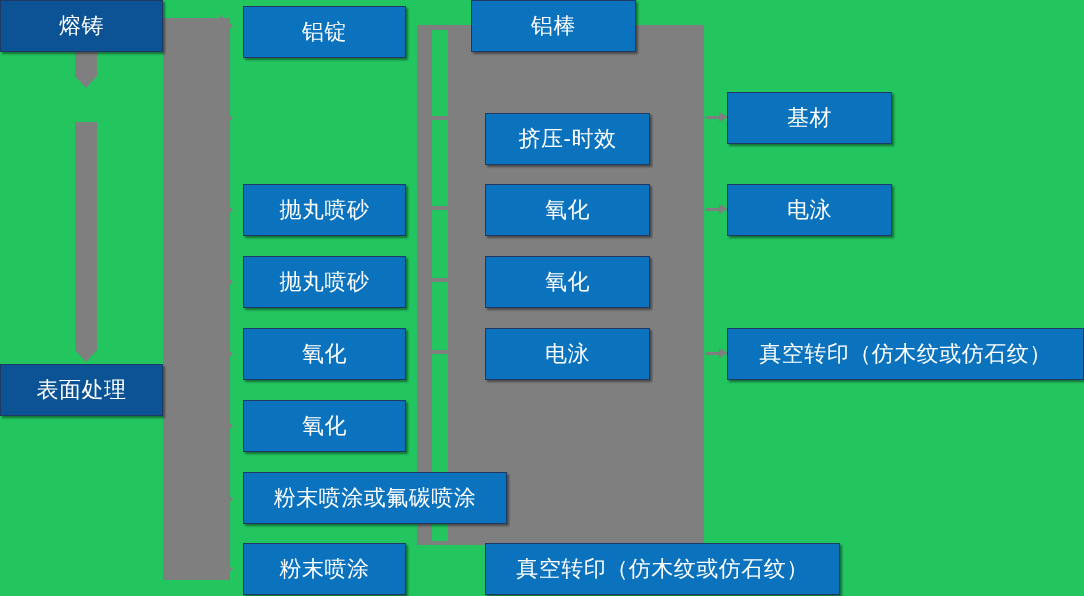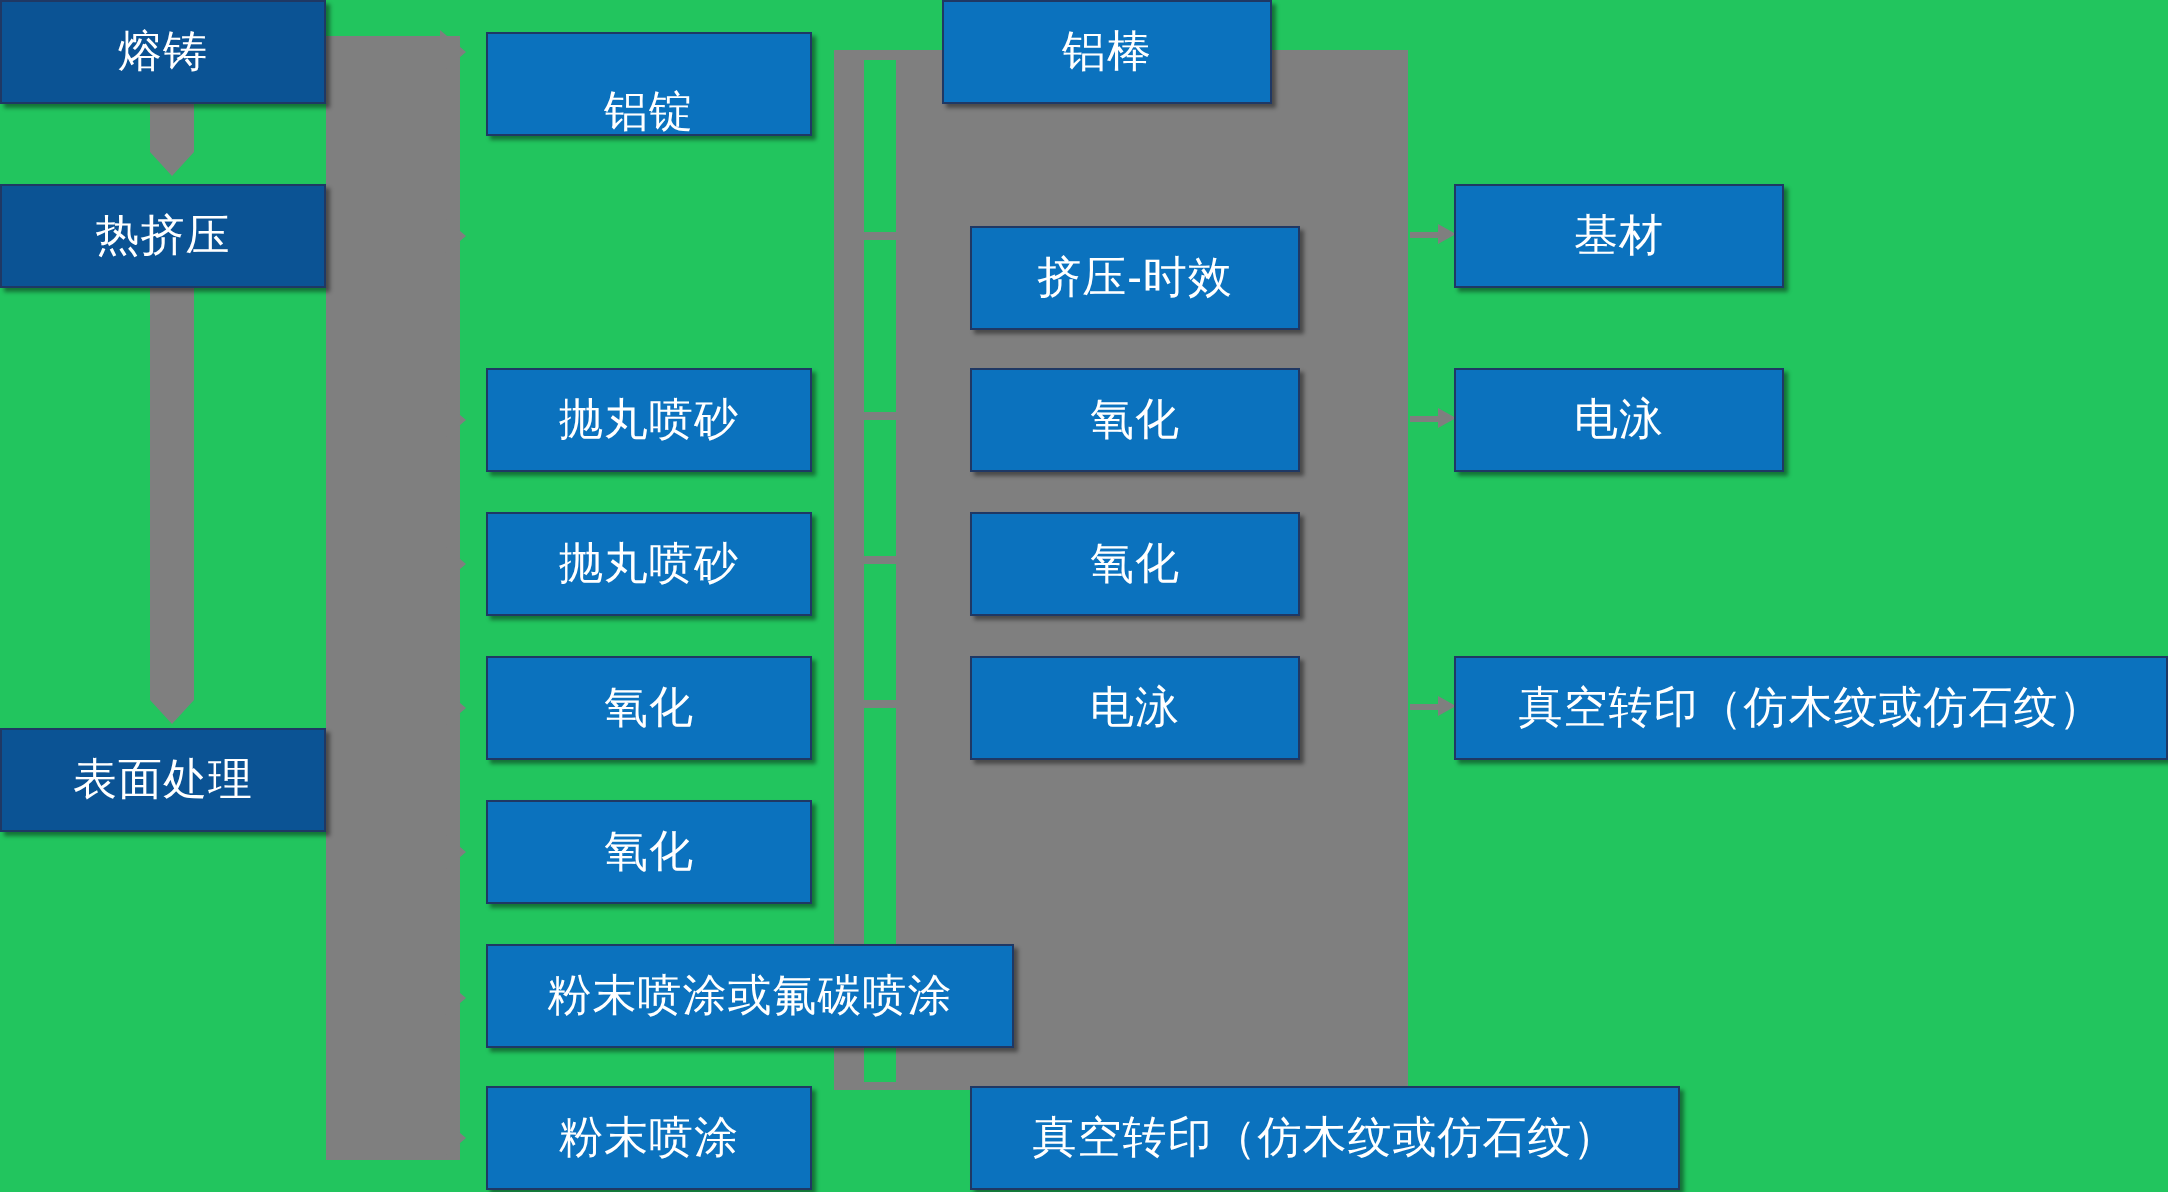--- a/index.html
+++ b/index.html
@@ -116,29 +116,26 @@
   <div class="gray" style="left:448px; top:25px; width:256px; height:520px;"></div>
 
   <div class="thin-arrow" style="left:705px; top:116px; width:14px;"></div>
   <div class="thin-arrow" style="left:705px; top:208px; width:14px;"></div>
   <div class="thin-arrow" style="left:705px; top:352px; width:14px;"></div>
 
   <div class="box dark" style="left:0px; top:0px; width:163px; height:52px;">
     <span>熔铸</span>
   </div>
 
-  <div class="box dark" style="left:0px; top:92px; width:163px; height:52px;">
-    <span>热挤压</span>
-  </div>
 
   <div class="box dark" style="left:0px; top:364px; width:163px; height:52px;justify-content:center;">
     <span>表面处理</span>
   </div>
 
-  <div class="box bright" style="left:243px; top:16px; width:163px; height:52px;align-items:flex-end;">
+  <div class="box bright" style="left:243px; top:6px; width:163px; height:52px;">
     <span>铝锭</span>
   </div>
 
 
   <div class="box bright" style="left:243px; top:184px; width:163px; height:52px;">
     <span>抛丸喷砂</span>
   </div>
 
   <div class="box bright" style="left:243px; top:256px; width:163px; height:52px;">
     <span>抛丸喷砂</span>

